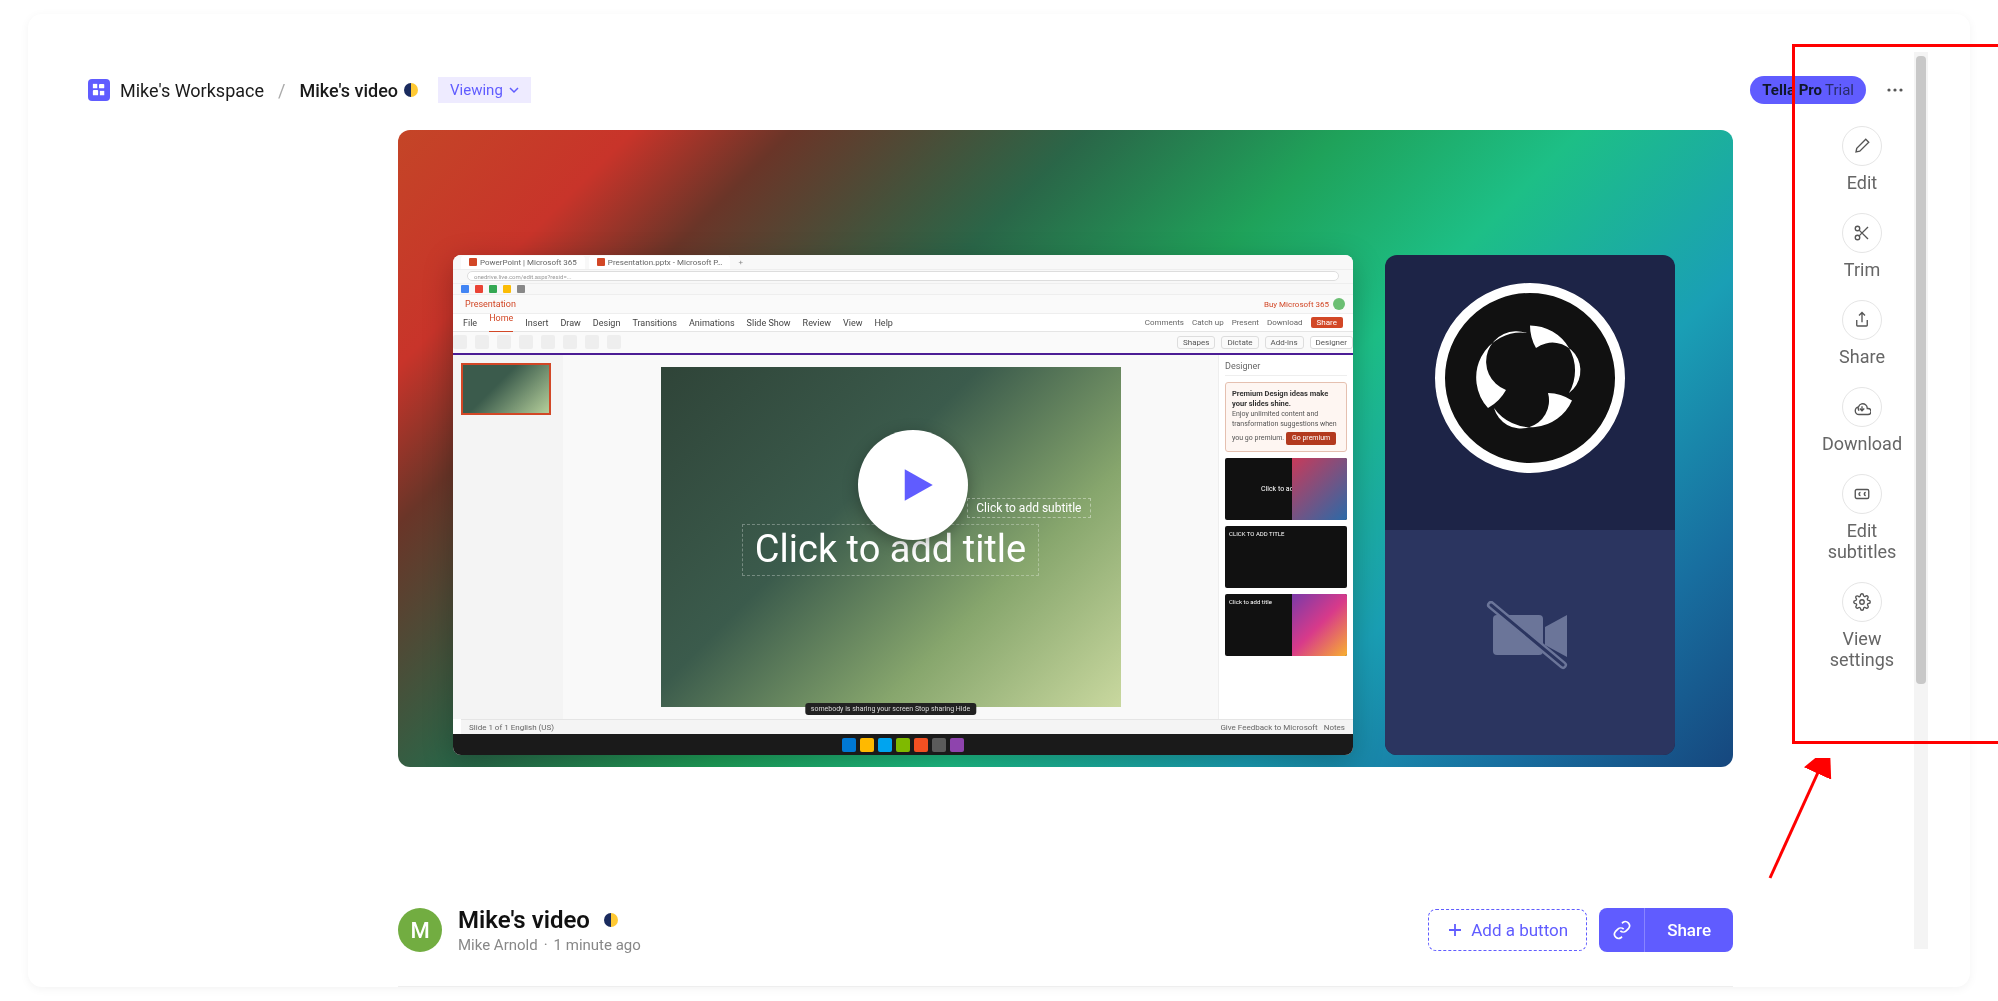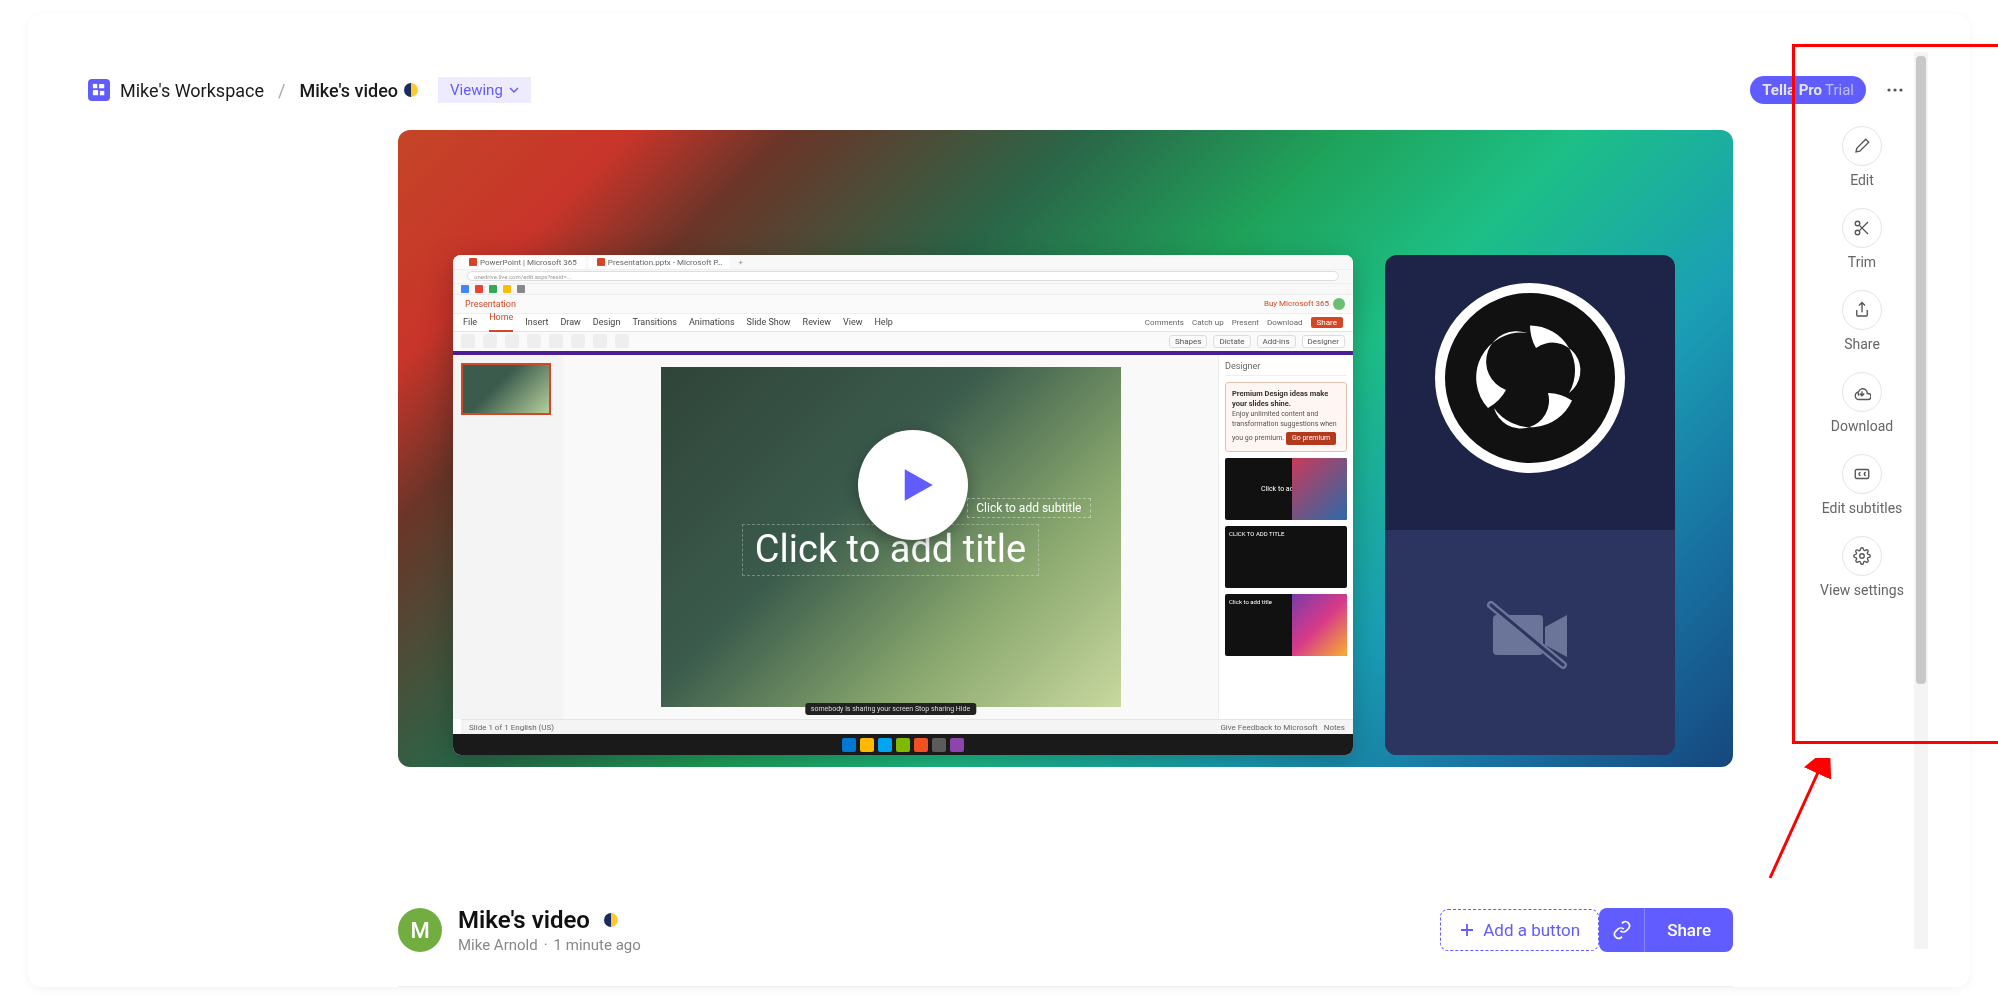--- a/index.html
+++ b/index.html
@@ -12,21 +12,21 @@
 .ws-icon svg { width: 14px; height: 14px; }
 .breadcrumb { display: flex; align-items: center; font-size: 18px; color: #1a1a1a; }
 .breadcrumb .sep { margin: 0 14px; color: #aaa; }
 .breadcrumb .video-name { font-weight: 500; }
 .status-dot { width: 14px; height: 14px; border-radius: 50%; background: linear-gradient(90deg, #1a2b5e 50%, #ffc933 50%); margin-left: 6px; display: inline-block; vertical-align: middle; }
 
 .viewing-pill { margin-left: 20px; background: #eeebff; color: #605cff; font-size: 15px; padding: 4px 12px; border-radius: 0; display: flex; align-items: center; gap: 6px; }
 .viewing-pill svg { width: 10px; height: 10px; }
 
 .header-right { margin-left: auto; display: flex; align-items: center; gap: 14px; }
-.pro-pill { background: #605cff; color: #e5e5e5; font-size: 15px; padding: 5px 12px; border-radius: 14px; }
+.pro-pill { background: #605cff; color: #0f172a; font-size: 15px; padding: 5px 12px; border-radius: 14px; }
 .pro-pill .trial { opacity: 0.7; font-weight: 400; margin-left: 3px; }
 .more-btn { width: 30px; height: 30px; display: flex; align-items: center; justify-content: center; cursor: pointer; }
 
 
 .stage { position: absolute; left: 370px; top: 116px; width: 1335px; height: 637px; border-radius: 12px; background: linear-gradient(135deg, #c44527 0%, #c8342a 12%, #6a3528 20%, #2a6648 35%, #1fa25a 48%, #1dbf86 60%, #1a9fb5 75%, #186fa0 88%, #16477e 100%); overflow: hidden; }
 
 .ppt-window { position: absolute; left: 55px; top: 125px; width: 900px; height: 500px; background: #fff; border-radius: 8px; box-shadow: 0 8px 30px rgba(0,0,0,0.25); overflow: hidden; display: flex; flex-direction: column; }
 .ppt-titlebar { height: 16px; background: #f8f8f8; display: flex; align-items: center; padding: 0 8px; gap: 4px; font-size: 8px; color: #666; border-bottom: 1px solid #eee;}
 .ppt-tab { background: #fff; padding: 2px 8px; border-radius: 3px 3px 0 0; display: flex; align-items: center; gap: 3px;}
 .ppt-tab .ppt-icon { width: 8px; height: 8px; background: #d24726; border-radius: 1px;}
@@ -35,21 +35,21 @@
 .ppt-bookmarks { height: 12px; background: #f8f8f8; border-bottom: 1px solid #eee; display: flex; align-items: center; padding: 0 8px; gap: 6px;}
 .ppt-bm { width: 8px; height: 8px; border-radius: 1px; }
 .ppt-header { height: 20px; background: #fafafa; display: flex; align-items: center; padding: 0 8px; font-size: 9px; color: #d24726; border-bottom: 1px solid #eee; justify-content: space-between;}
 .ppt-header-right { display: flex; gap: 4px; font-size: 8px; color: #666; align-items: center;}
 .buy-ms { color: #d24726; padding-left: 10px; }
 .avatar-tiny { width: 12px; height: 12px; border-radius: 50%; background: #6bbf73;}
 .ppt-ribbon { height: 18px; background: #fff; display: flex; align-items: center; padding: 0 10px; font-size: 9px; gap: 12px; border-bottom: 1px solid #e5e5e5; color: #444;}
 .ppt-ribbon .active { color: #d24726; border-bottom: 2px solid #d24726; padding-bottom: 8px;}
 .ppt-ribbon-right { margin-left: auto; display: flex; gap: 8px; font-size: 8px; color: #666; align-items: center;}
 .share-red { background: #d24726; color: #fff; padding: 1px 6px; border-radius: 2px;}
-.ppt-toolbar { height: 24px; background: #fafafa; display: flex; align-items: center; padding: 0 8px; gap: 8px; border-bottom: 4px solid #4c1d95;}
+.ppt-toolbar { height: 24px; background: #fafafa; display: flex; align-items: center; padding: 0 0; gap: 8px; border-bottom: 2px solid #4c1d95;}
 .ppt-tool { width: 14px; height: 14px; background: #eee; border-radius: 2px;}
 .ppt-toolbar-right { margin-left: auto; display: flex; gap: 6px; font-size: 8px; color: #555; align-items: center;}
 .tool-pill { border: 1px solid #ddd; padding: 1px 5px; border-radius: 3px;}
 .designer-pill { border: 1px solid #ddd; padding: 1px 5px; border-radius: 3px; background: #fff;}
 
 .ppt-body { display: flex; flex: 1; position: relative; }
 .ppt-thumbs { width: 110px; background: #f4f4f4; padding: 8px; }
 .ppt-thumb { width: 90px; height: 52px; border: 2px solid #d24726; background: linear-gradient(135deg, #3b5b4c 40%, #b5cf9b 100%); }
 .ppt-canvas { flex: 1; background: #f9f9f9; padding: 12px; display: flex; align-items: center; justify-content: center; position: relative;}
 .ppt-slide { width: 460px; height: 340px; background: linear-gradient(135deg, #2f4438 0%, #3b5b4c 40%, #87a66d 70%, #c9d89f 100%); display: flex; flex-direction: column; align-items: center; justify-content: center; color: #fff;}
@@ -76,33 +76,33 @@
 .cam-off { position: absolute; bottom: 80px; left: 50%; transform: translateX(-50%); }
 .cam-lower { position: absolute; bottom: 0; left: 0; right: 0; height: 45%; background: #2b3560;}
 
 
 .info-row { position: absolute; left: 370px; top: 888px; width: 1335px; height: 56px; display: flex; align-items: center; }
 .avatar { width: 44px; height: 44px; border-radius: 50%; background: #72ad41; color: #fff; display: flex; align-items: center; justify-content: center; font-size: 22px; font-weight: 500; margin-right: 16px;}
 .info-text .title-row { display: flex; align-items: center; gap: 8px; font-size: 24px; font-weight: 600; color: #111;}
 .info-text .meta { font-size: 15px; color: #888; margin-top: 2px;}
 .info-text .meta .dot { margin: 0 6px;}
 
-.info-right { margin-left: auto; display: flex; align-items: center;}
+.info-right { margin-left: auto; display: flex; gap: 12px; align-items: center;}
 .add-btn { border: 1.5px dashed #605cff; color: #605cff; padding: 10px 18px; border-radius: 8px; font-size: 17px; display: flex; align-items: center; gap: 8px; cursor: pointer;}
 .share-group { display: flex; }
 .link-btn { background: #605cff; color: #fff; width: 46px; height: 44px; border-radius: 8px 0 0 8px; display: flex; align-items: center; justify-content: center; cursor: pointer; border-right: 1px solid rgba(255,255,255,0.25);}
 .share-btn { background: #605cff; color: #fff; padding: 0 22px; height: 44px; border-radius: 0 8px 8px 0; display: flex; align-items: center; justify-content: center; font-size: 17px; font-weight: 500; cursor: pointer;}
 
 .divider { position: absolute; left: 370px; top: 972px; width: 1335px; height: 1px; background: #eee;}
 
 
 .sidebar-right { position: absolute; right: 58px; top: 112px; width: 100px; display: flex; flex-direction: column; align-items: center; gap: 20px;}
 .sb-item { display: flex; flex-direction: column; align-items: center; gap: 6px; cursor: pointer;}
 .sb-icon { width: 40px; height: 40px; border: 1px solid #e5e5e5; border-radius: 50%; display: flex; align-items: center; justify-content: center; color: #555;}
-.sb-label { font-size: 14px; color: #666; text-align: center;}
+.sb-label { font-size: 18px; color: #666; text-align: center;}
 
 
 .red-box { position: absolute; left: 1792px; top: 44px; width: 235px; height: 700px; border: 3px solid #ff0000; pointer-events: none;}
 .red-arrow { position: absolute; left: 1760px; top: 758px; pointer-events: none;}
 
 .scrollbar-y { position: absolute; right: 42px; top: 38px; width: 14px; bottom: 38px; background: #f4f4f4;}
 .scrollbar-thumb { position: absolute; left: 2px; right: 2px; top: 4px; height: 70%; background: #c8c8c8; border-radius: 4px;}
 
 </style>
 </head>

